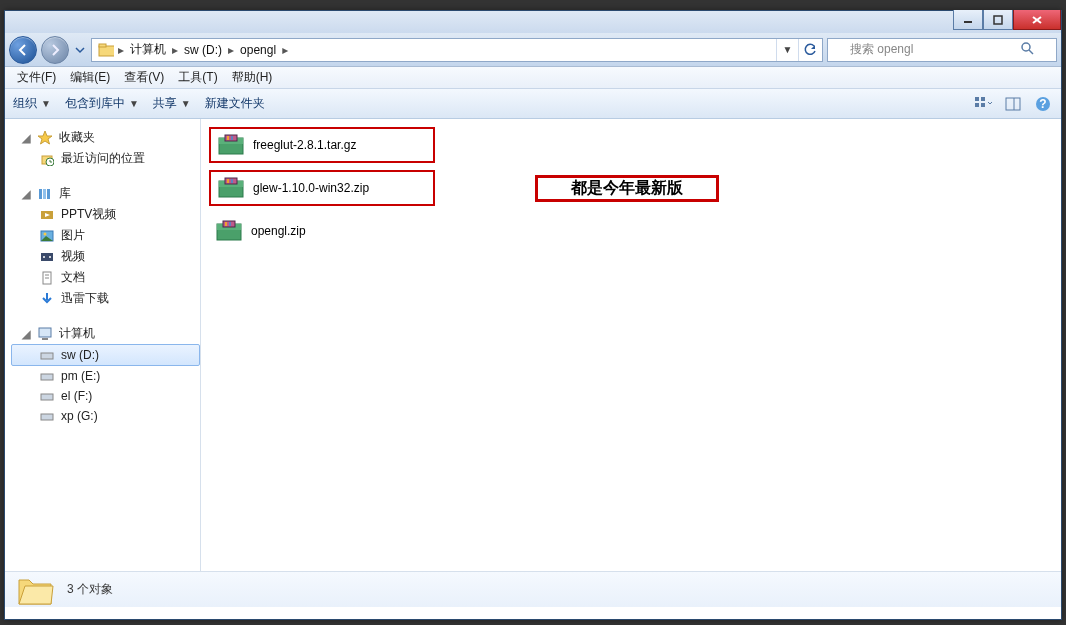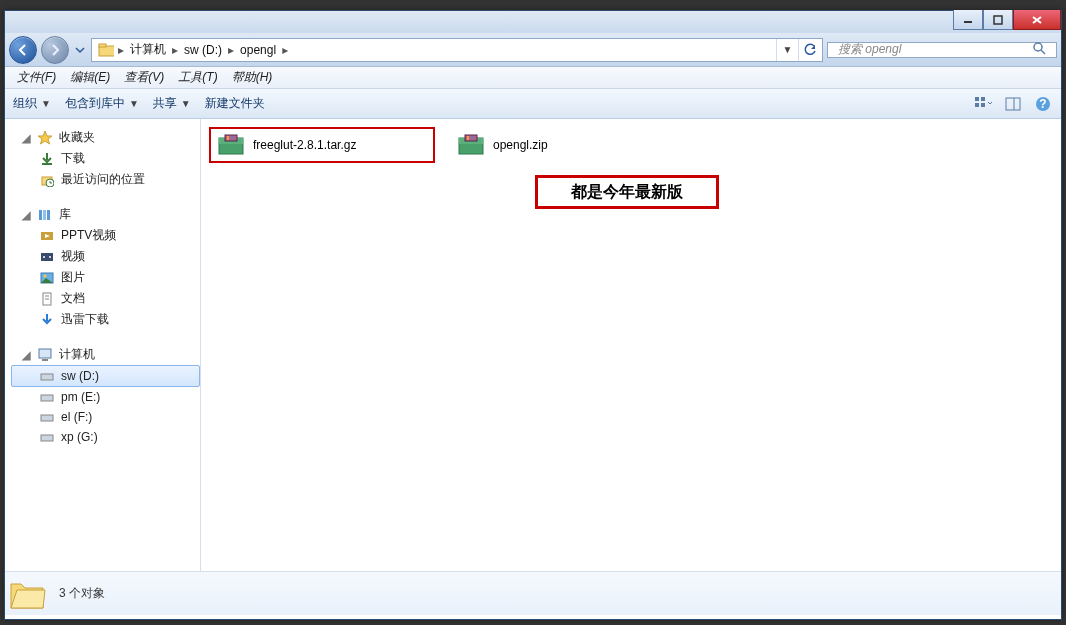--- a/index.html
+++ b/index.html
@@ -36,32 +36,32 @@
   flex:1 1 auto; height:24px; background:#fff; border:1px solid #8fa8c8;
   display:flex; align-items:center; padding:0 2px;
 }
 .addr-icon { width:18px; height:18px; margin:0 4px; }
 .crumb { padding:0 6px; color:#111; }
 .crumb-arrow { color:#555; }
 .addr-right { margin-left:auto; display:flex; align-items:center; gap:0; }
 .addr-btn { width:22px; height:22px; display:flex; align-items:center; justify-content:center; border-left:1px solid #d0dced; }
 
 .searchbox {
-  width:230px; height:16px; background:#fff; border:1px solid #8fa8c8;
-  display:flex; align-items:center; padding:0 10px; color:#888; font-style:italic;
+  width:230px; height:24px; background:#fff; border:1px solid #8fa8c8;
+  display:flex; align-items:center; padding:0 22px; color:#888; 
 }
 .searchbox .sicon { margin-left:auto; }
 
 
 .menubar {
   height:22px; background:linear-gradient(to bottom,#f7fafe,#e9f0f9);
   display:flex; align-items:center; padding:0 6px; gap:2px;
   border-bottom:1px solid #c8d6e8;
 }
-.menuitem { padding:2px 6px; color:#222;font-style:italic; }
+.menuitem { padding:2px 6px; color:#222; }
 
 
 .toolbar {
   height:30px; background:linear-gradient(to bottom,#f3f8fe,#dbe7f5);
   display:flex; align-items:center; padding:0 8px; gap:14px;
   border-bottom:1px solid #b8cce2;
 }
 .tbtn { color:#13386a; display:flex; align-items:center; gap:4px; }
 .tool-right { margin-left:auto; display:flex; align-items:center; gap:10px; }
 .ticon { width:20px; height:20px; display:flex; align-items:center; justify-content:center; }
@@ -79,38 +79,38 @@
   display:flex; align-items:center; gap:6px; padding:2px 2px 2px 10px;
   color:#222; white-space:nowrap;
 }
 .tree-item { padding-left:28px; }
 .tree-item.selected { background:linear-gradient(to bottom,#eaf3ff,#d3e6fd); border:1px solid #8ab6ec; border-radius:2px; padding-left:27px;}
 .tw { width:10px; text-align:center; color:#7a7a7a; }
 .ico { width:16px; height:16px; display:inline-flex; align-items:center; justify-content:center; }
 
 
 .filearea { flex:1; position:relative; background:#fff; }
-.files-row { display:flex; gap:16px; padding:8px 0 0 8px; }
+.files-row { display:flex; gap:7px; padding:8px 0 0 8px;flex-direction:column; }
 .file-item {
   width:226px; height:36px; display:flex; align-items:center; gap:8px;
   padding:4px 6px;
 }
 .file-item.boxed { border:2px solid #c80000; }
 .archive-icon { width:28px; height:22px; }
 
 .annotation {
-  position:absolute; left:334px; top:56px; width:184px; height:34px;
+  position:absolute; left:334px; top:56px; width:184px; height:27px;
   border:3px solid #c80000; background:#fff; display:flex; align-items:center; justify-content:center;
   font-family: SimSun, serif; font-size:16px; color:#000; font-weight:bold;
 }
 
 
 .detailpane {
-  height:44px; border-top:1px solid #d6e0ec; background:linear-gradient(to bottom,#f5f9fe,#e9f1fb);
-  display:flex; align-items:center; padding:4px 2px; gap:12px;
+  height:36px; border-top:1px solid #d6e0ec; background:linear-gradient(to bottom,#f5f9fe,#e9f1fb);
+  display:flex; align-items:center; padding:4px 10px; gap:12px;
 }
 .folder-thumb { width:40px; height:40px; }
 .detail-text { color:#3a3a3a; }
 
 .drop { font-size:10px; color:#444; }
 </style>
 </head>
 <body>
 
 <div class="window">
@@ -248,29 +248,20 @@
           <span class="ico">
               <svg width="16" height="16">
                 <path d="M8 1 L10 6 L15 6 L11 9 L12.5 14 L8 11 L3.5 14 L5 9 L1 6 L6 6 Z" fill="#f7c948" stroke="#c9a03a"></path>
               </svg>
             </span>
           <span>收藏夹</span>
         </div>
         <div class="tree-item">
           <span class="ico">
               <svg width="14" height="14">
-                <path d="M7 1 V8 M3 6 L7 10 L11 6" stroke="#3a7a3a" stroke-width="2" fill="none"></path>
-                <line x1="2" y1="12" x2="12" y2="12" stroke="#3a7a3a" stroke-width="2"></line>
-              </svg>
-            </span>
-          <span>下载</span>
-        </div>
-        <div class="tree-item">
-          <span class="ico">
-              <svg width="14" height="14">
                 <rect x="2" y="4" width="10" height="8" fill="#f6d87a" stroke="#c9a03a"></rect>
                 <circle cx="10" cy="10" r="4" fill="#fff" stroke="#3a7a3a"></circle>
                 <path d="M10 8 V10 H12" stroke="#3a7a3a" fill="none"></path>
               </svg>
             </span>
           <span>最近访问的位置</span>
         </div>
       </div>
 
       <div class="tree-group">
@@ -290,36 +281,36 @@
               <svg width="14" height="14">
                 <rect x="1" y="3" width="12" height="8" fill="#c9a03a"></rect>
                 <path d="M5 5 L10 7 L5 9 Z" fill="#fff"></path>
               </svg>
             </span>
             <span>PPTV视频</span>
           </div>
         <div class="tree-item">
             <span class="ico">
               <svg width="14" height="14">
+                <rect x="1" y="2" width="12" height="10" fill="#6ab0e0" stroke="#3a7ab6"></rect>
+                <circle cx="5" cy="5" r="1.5" fill="#f7c948"></circle>
+                <path d="M1 12 L6 7 L13 12 Z" fill="#3a7a3a"></path>
+              </svg>
+            </span>
+            <span>图片</span>
+          </div>
+        <div class="tree-item">
+            <span class="ico">
+              <svg width="14" height="14">
                 <rect x="1" y="3" width="12" height="8" fill="#3a4a6a"></rect>
                 <circle cx="4" cy="7" r="1" fill="#fff"></circle>
                 <circle cx="10" cy="7" r="1" fill="#fff"></circle>
               </svg>
             </span>
             <span>视频</span>
-          </div>
-        <div class="tree-item">
-            <span class="ico">
-              <svg width="14" height="14">
-                <rect x="1" y="2" width="12" height="10" fill="#6ab0e0" stroke="#3a7ab6"></rect>
-                <circle cx="5" cy="5" r="1.5" fill="#f7c948"></circle>
-                <path d="M1 12 L6 7 L13 12 Z" fill="#3a7a3a"></path>
-              </svg>
-            </span>
-            <span>图片</span>
           </div>
         <div class="tree-item">
             <span class="ico">
               <svg width="14" height="14">
                 <rect x="3" y="1" width="8" height="12" fill="#fff" stroke="#888"></rect>
                 <line x1="5" y1="4" x2="9" y2="4" stroke="#888"></line>
                 <line x1="5" y1="7" x2="9" y2="7" stroke="#888"></line>
               </svg>
             </span>
             <span>文档</span>
@@ -389,20 +380,33 @@
                 <rect x="2" y="4" width="24" height="16" fill="#4aa06a" stroke="#2a7a4a"></rect>
                 <rect x="2" y="4" width="24" height="6" fill="#5ab07a"></rect>
                 <rect x="8" y="1" width="12" height="6" fill="#c05a8a"></rect>
                 <rect x="8" y="1" width="12" height="6" fill="none" stroke="#4a2a4a"></rect>
                 <rect x="10" y="2" width="2" height="4" fill="#f0a030"></rect>
                 <rect x="14" y="2" width="2" height="4" fill="#6080c0"></rect>
               </svg>
           </span>
           <span>freeglut-2.8.1.tar.gz</span>
         </div>
+        <div class="file-item boxed">
+          <span class="archive-icon">
+            <svg width="28" height="22">
+                <rect x="2" y="4" width="24" height="16" fill="#4aa06a" stroke="#2a7a4a"></rect>
+                <rect x="2" y="4" width="24" height="6" fill="#5ab07a"></rect>
+                <rect x="8" y="1" width="12" height="6" fill="#c05a8a"></rect>
+                <rect x="8" y="1" width="12" height="6" fill="none" stroke="#4a2a4a"></rect>
+                <rect x="10" y="2" width="2" height="4" fill="#f0a030"></rect>
+                <rect x="14" y="2" width="2" height="4" fill="#6080c0"></rect>
+              </svg>
+          </span>
+          <span>glew-1.10.0-win32.zip</span>
+        </div>
         <div class="file-item">
           <span class="archive-icon">
             <svg width="28" height="22">
                 <rect x="2" y="4" width="24" height="16" fill="#4aa06a" stroke="#2a7a4a"></rect>
                 <rect x="2" y="4" width="24" height="6" fill="#5ab07a"></rect>
                 <rect x="8" y="1" width="12" height="6" fill="#c05a8a"></rect>
                 <rect x="8" y="1" width="12" height="6" fill="none" stroke="#4a2a4a"></rect>
                 <rect x="10" y="2" width="2" height="4" fill="#f0a030"></rect>
                 <rect x="14" y="2" width="2" height="4" fill="#6080c0"></rect>
               </svg>

